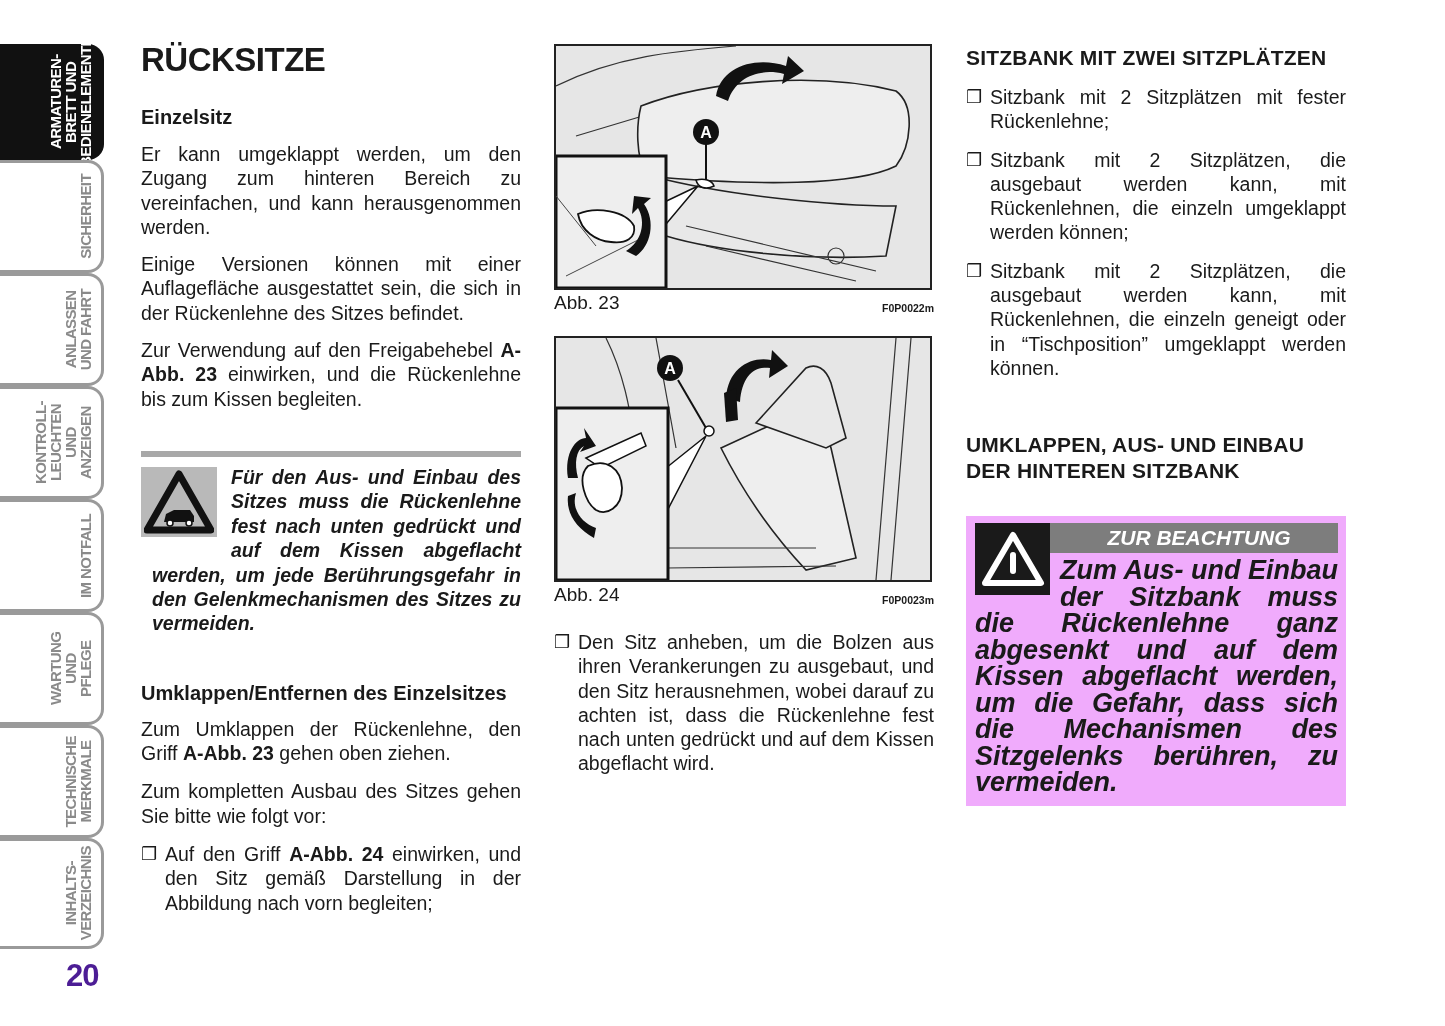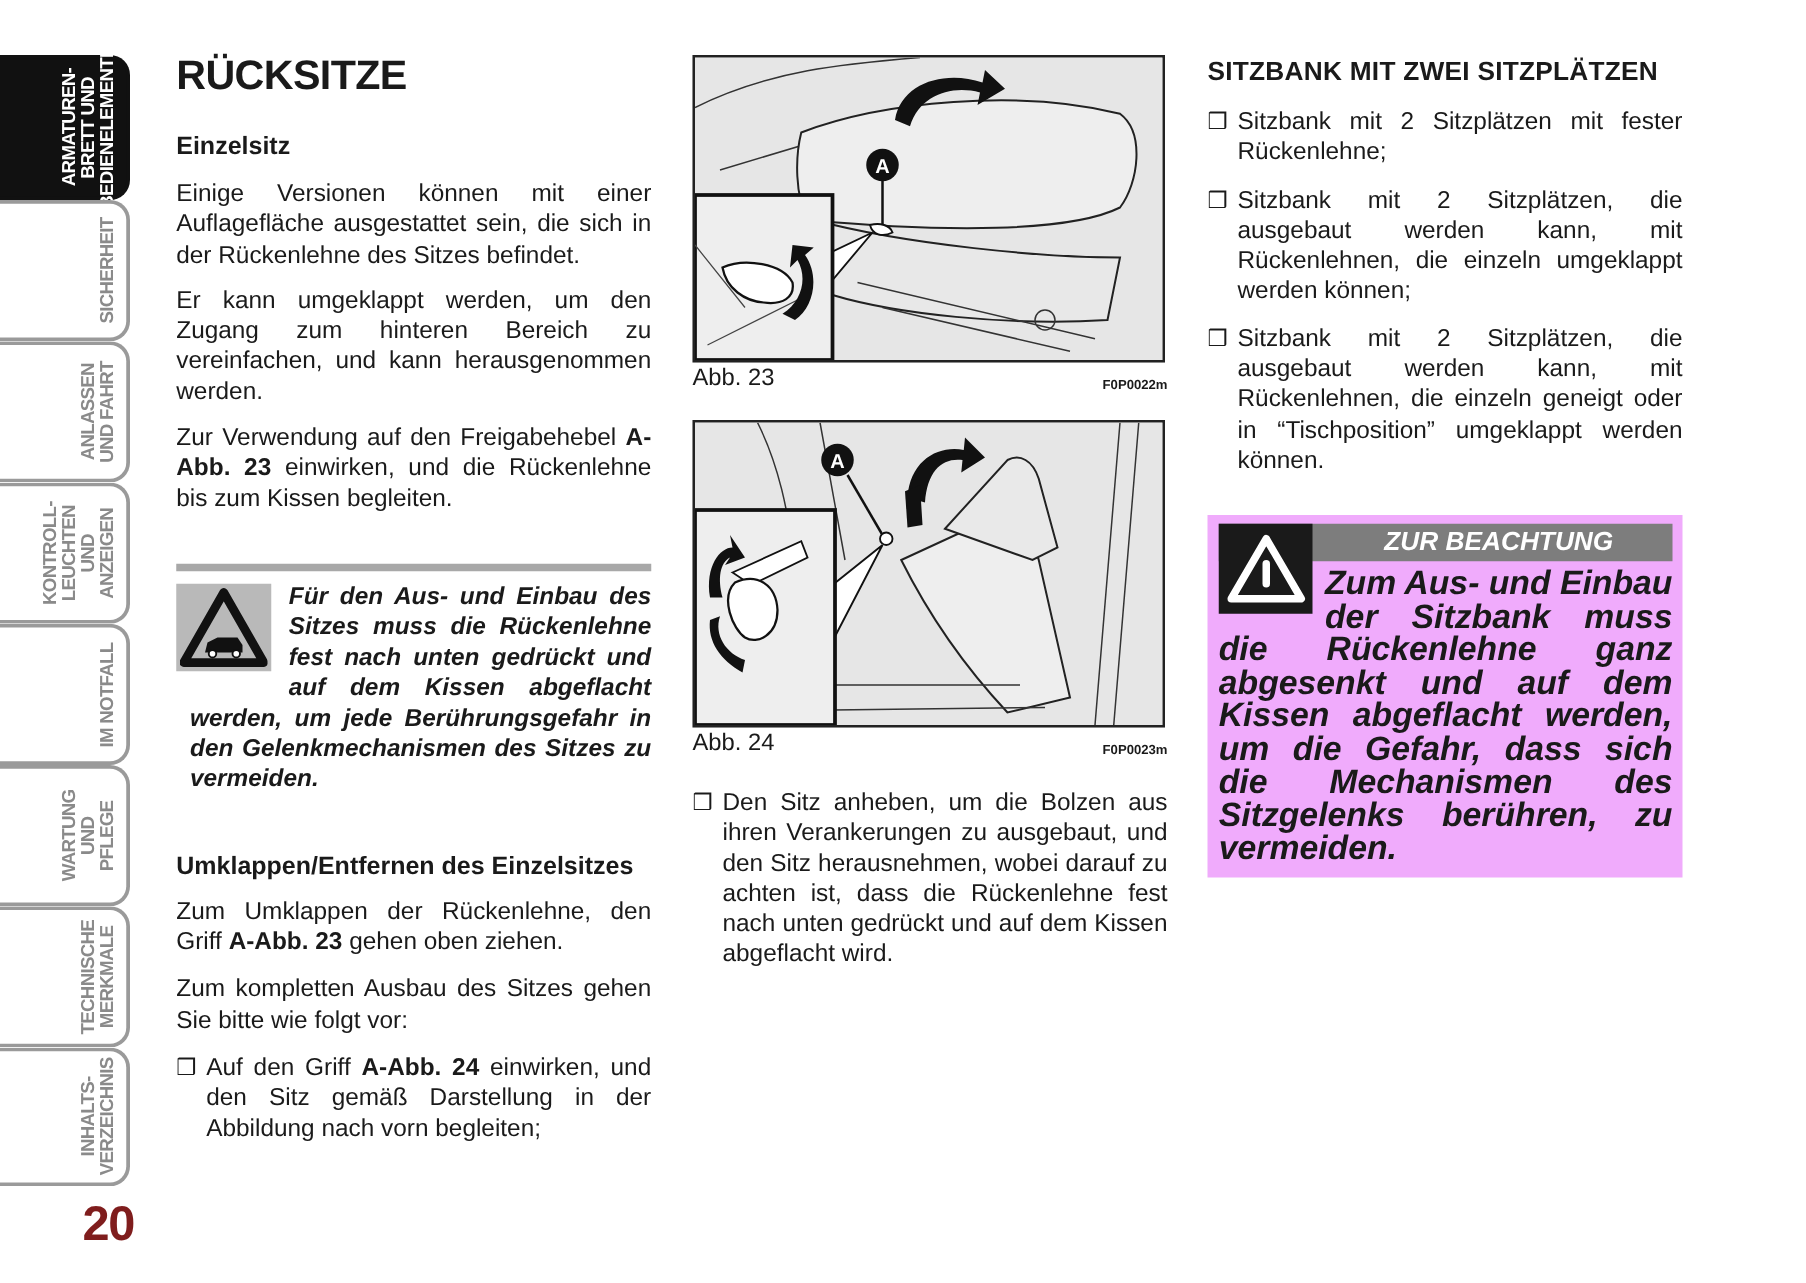--- a/index.html
+++ b/index.html
@@ -12,21 +12,21 @@
          border: 3px solid #9a9a9a; border-left: none; border-radius: 0 16px 16px 0;
          background: #ffffff; display: flex; align-items: center; justify-content: flex-end;
          cursor: pointer; }
   .tab.active { background: #111111; border-color: #111111; }
   .tab .label { writing-mode: vertical-rl; transform: rotate(180deg);
                 font-family: "Liberation Sans", sans-serif; font-weight: bold; font-stretch: condensed;
                 font-size: 15px; line-height: 15px; text-align: center; color: #8a8a8a;
                 letter-spacing: -0.6px; margin-right: 8px; white-space: pre-line; }
   .tab.active .label { color: #ffffff; }
   .page-number { position: absolute; left: 66px; top: 958px; font-family: "Liberation Sans", sans-serif;
-                 font-weight: bold; font-size: 39px; color: #7f1d1d; letter-spacing: -1px; }
+                 font-weight: bold; font-size: 31px; color: #4c1d95; letter-spacing: -1px; }
 
   
   .col { position: absolute; top: 40px; }
   .col1 { left: 141px; width: 380px; }
   .col2 { left: 554px; width: 380px; }
   .col3 { left: 966px; width: 380px; }
 
   .title { font-family: "Liberation Sans", sans-serif; font-weight: bold; font-size: 33px;
            margin: 0; line-height: 40px; letter-spacing: -0.5px; }
   .h2 { font-family: "Liberation Sans", sans-serif; font-weight: bold; font-size: 20px;
@@ -100,22 +100,22 @@
   <div class="tab" style="top:794px;height:111px;">
       <span class="label">INHALTS-
 VERZEICHNIS</span>
     </div>
 </nav>
 <div class="page-number">20</div>
 
 <section class="col col1">
   <h1 class="title">RÜCKSITZE</h1>
   <h2 class="h2" style="margin-top:24px;">Einzelsitz</h2>
+  <p style="margin-top:12px;">Er kann umgeklappt werden, um den Zugang zum hinteren Bereich zu vereinfachen, und kann herausgenommen werden.</p>
   <p style="margin-top:13px;">Einige Versionen können mit einer Auflagefläche ausgestattet sein, die sich in der Rückenlehne des Sitzes befindet.</p>
-  <p style="margin-top:12px;">Er kann umgeklappt werden, um den Zugang zum hinteren Bereich zu vereinfachen, und kann herausgenommen werden.</p>
   <p style="margin-top:13px;"><span>Zur Verwendung auf den Freigabehebel </span><b>A-Abb. 23</b><span> einwirken, und die Rückenlehne bis zum Kissen begleiten.</span></p>
 
   <div class="note-rule" style="margin-top:40px;"></div>
   <div class="note">
     <div class="icon">
       <svg width="70" height="64" viewBox="0 0 70 64">
         <path d="M35 4 L67 60 L3 60 Z" fill="none" stroke="#111" stroke-width="7" stroke-linejoin="round"></path>
         <path d="M20 52 L22 44 L30 40 L46 40 L50 46 L50 52 Z" fill="#111"></path>
         <circle cx="26" cy="53" r="3" fill="#fff" stroke="#111" stroke-width="1.5"></circle>
         <circle cx="45" cy="53" r="3" fill="#fff" stroke="#111" stroke-width="1.5"></circle>
@@ -198,20 +198,21 @@
   </div>
   <div class="li" style="margin-top:14px;">
     <span class="box">❒</span>
     <span class="txt">Sitzbank mit 2 Sitzplätzen, die ausgebaut werden kann, mit Rückenlehnen, die einzeln umgeklappt werden können;</span>
   </div>
   <div class="li" style="margin-top:14px;">
     <span class="box">❒</span>
     <span class="txt">Sitzbank mit 2 Sitzplätzen, die ausgebaut werden kann, mit Rückenlehnen, die einzeln geneigt oder in “Tischposition” umgeklappt werden können.</span>
   </div>
 
+  <h2 class="h-up" style="margin-top:52px;">UMKLAPPEN, AUS- UND EINBAU DER HINTEREN SITZBANK</h2>
 
   <div class="attn" style="margin-top:32px;">
     <div class="icon">
       <svg width="64" height="58" viewBox="0 0 64 58">
         <path d="M32 5 L60 53 L4 53 Z" fill="none" stroke="#fff" stroke-width="6" stroke-linejoin="round"></path>
         <rect x="29" y="22" width="6" height="22" rx="3" fill="#fff"></rect>
       </svg>
     </div>
     <div class="hdr">ZUR BEACHTUNG</div>
     <div class="txt">Zum Aus- und Einbau der Sitzbank muss die Rückenlehne ganz abgesenkt und auf dem Kissen abgeflacht werden, um die Gefahr, dass sich die Mechanismen des Sitzgelenks berühren, zu vermeiden.</div>

